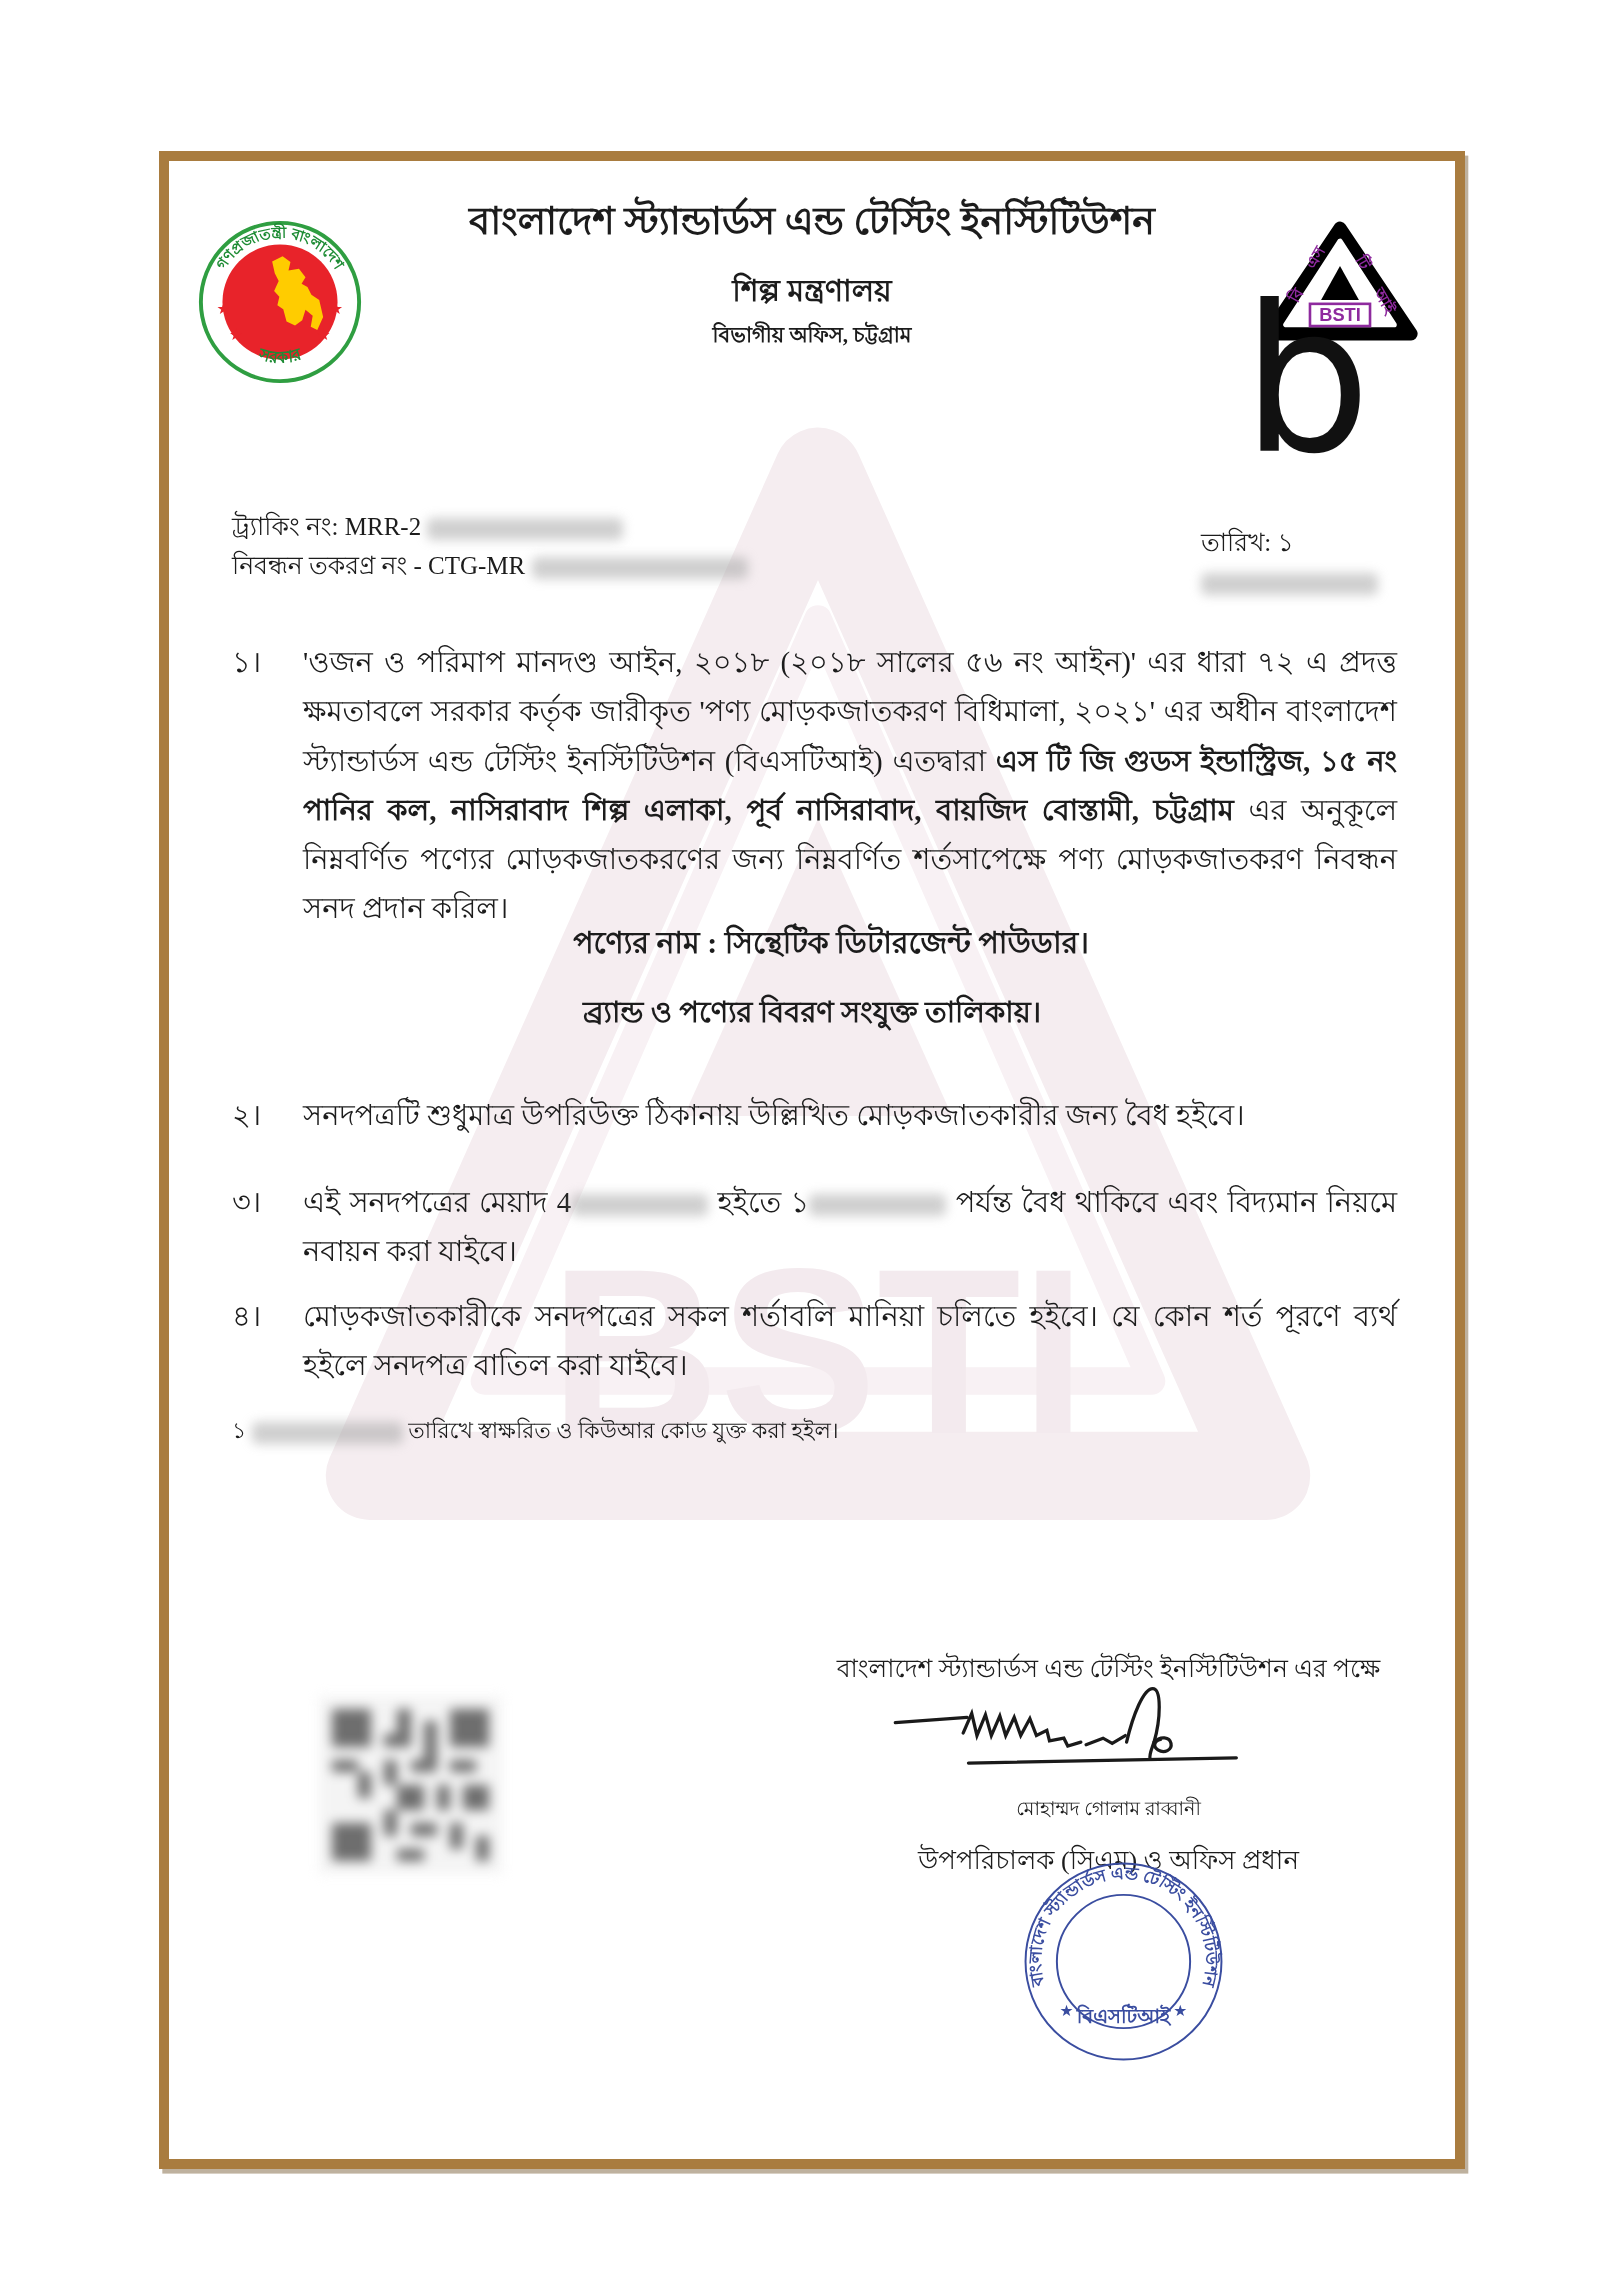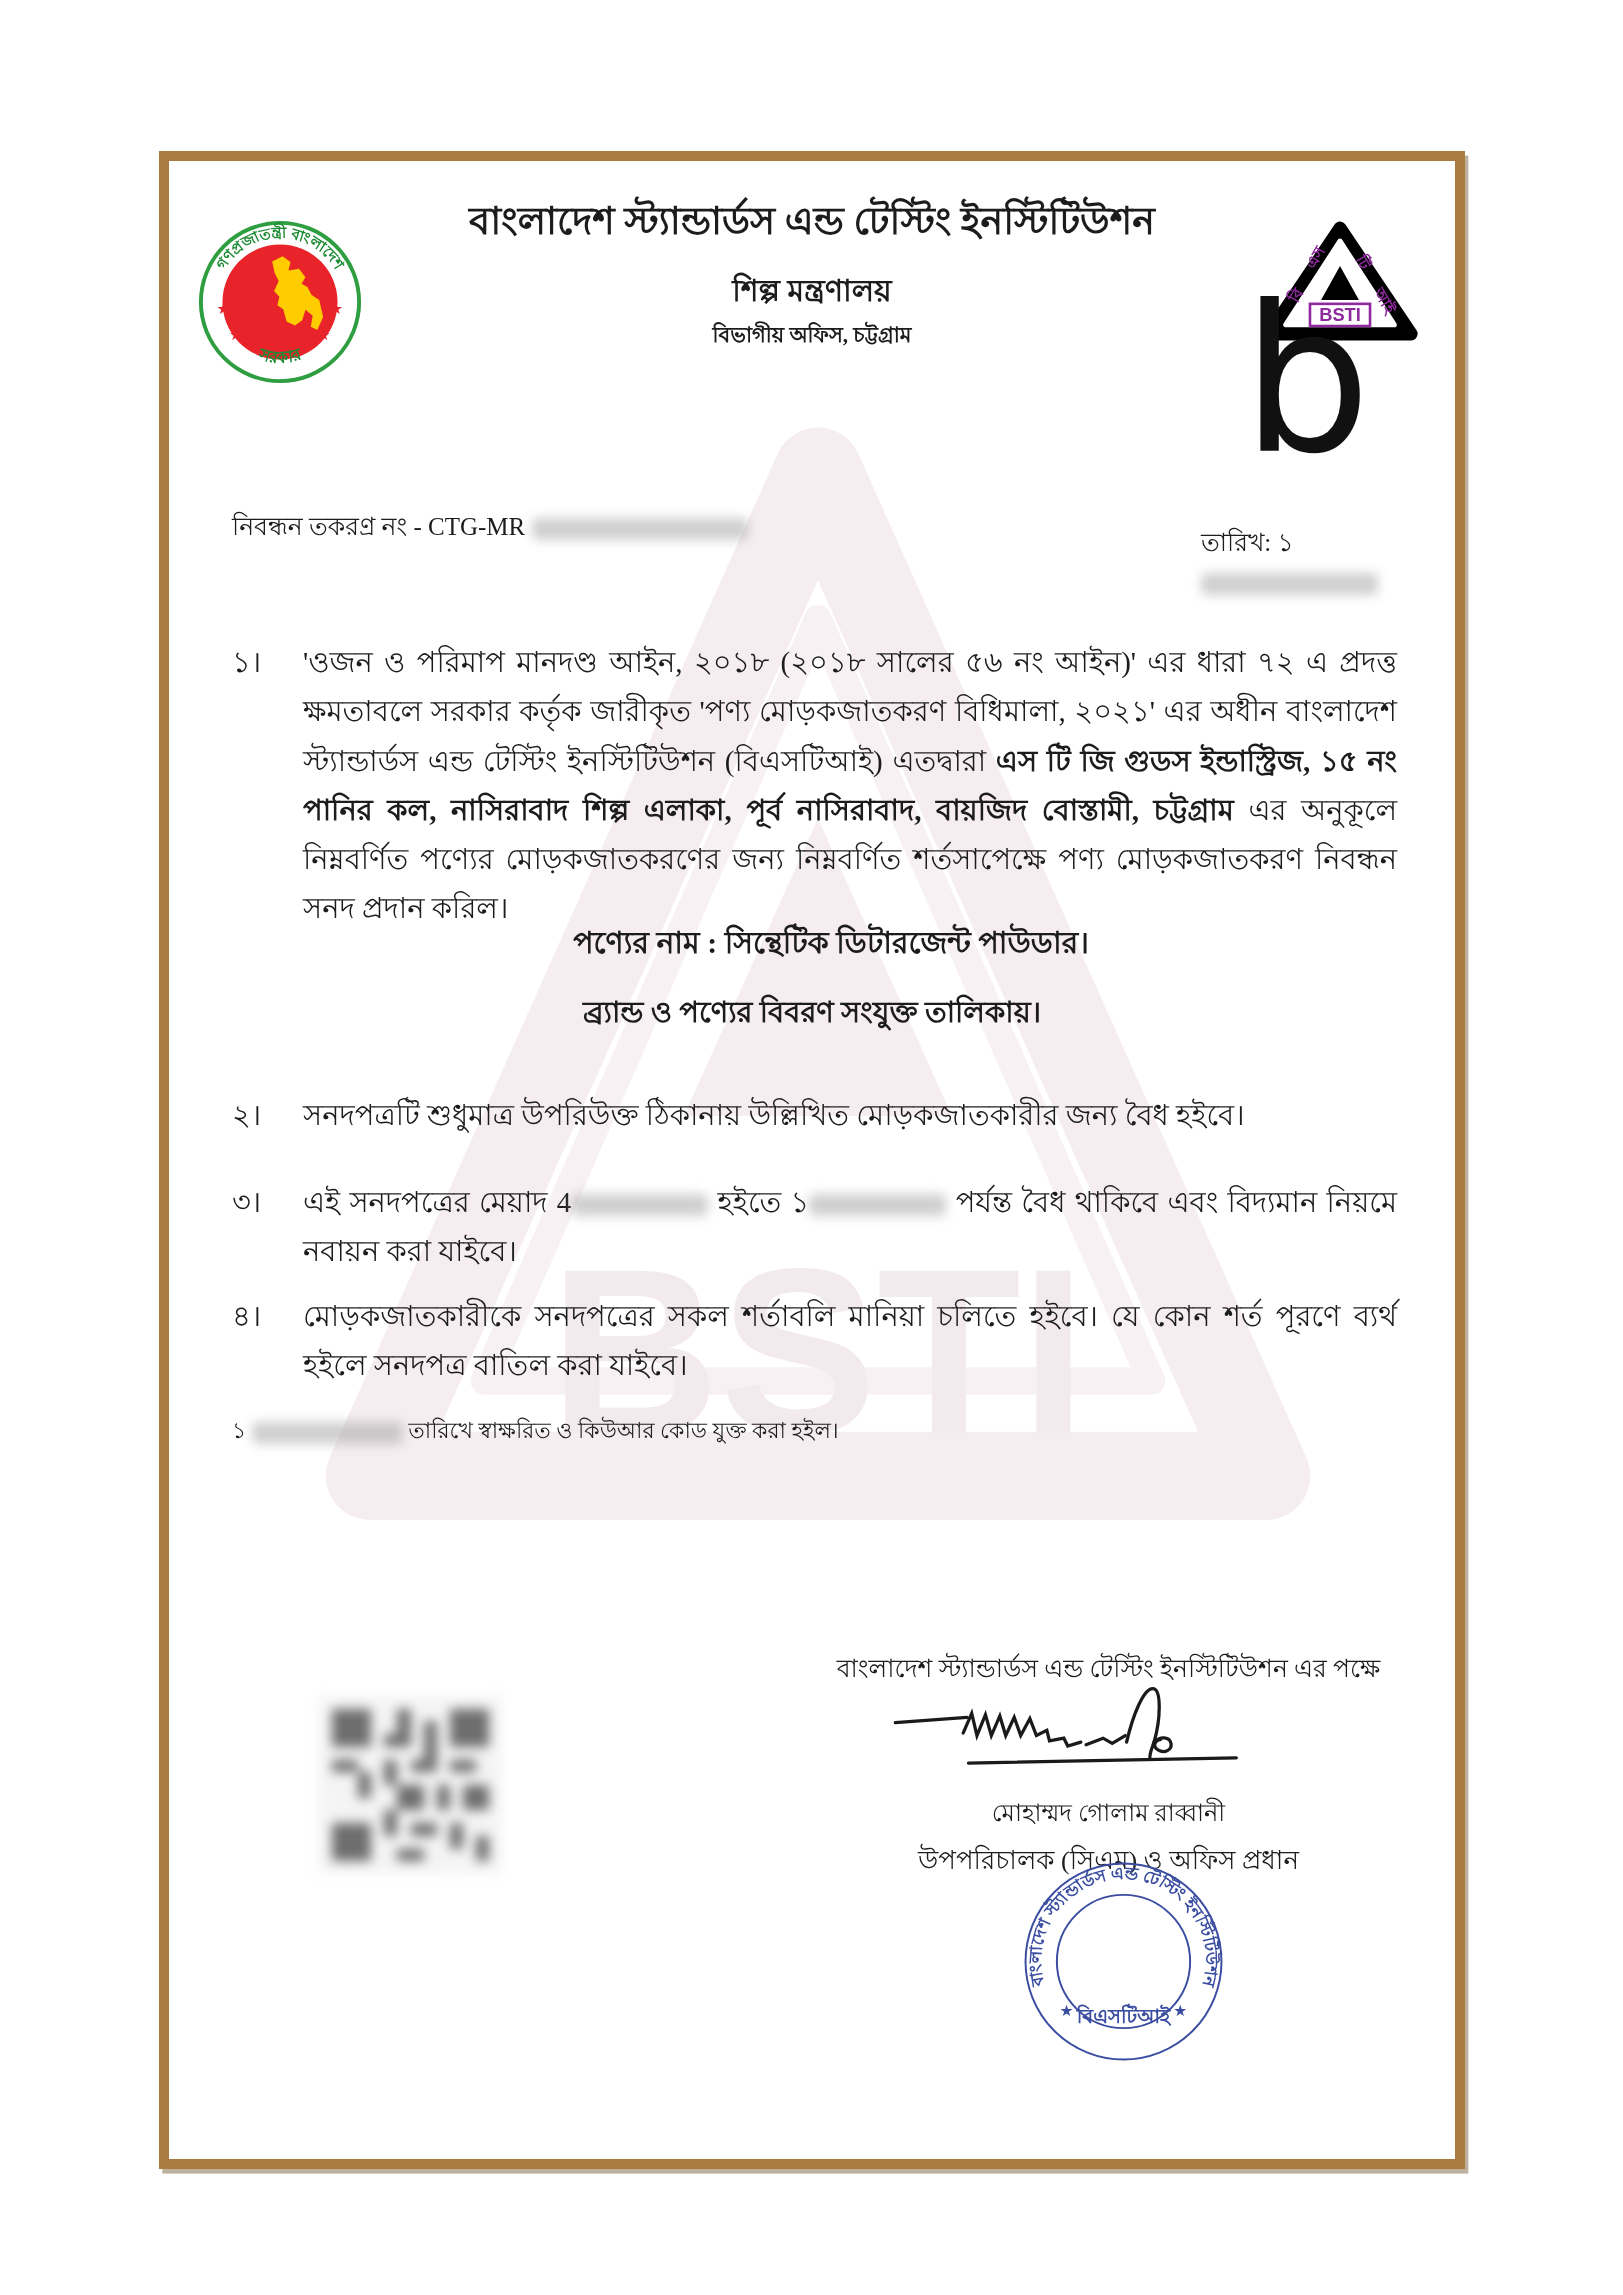--- a/index.html
+++ b/index.html
@@ -38,21 +38,21 @@
   .ctext{display:block;margin-left:71px;}
   .bold{font-weight:bold;}
   .centerline{left:169px;width:1286px;text-align:center;font-weight:bold;}
   .pname{top:919px;font-size:30px;padding-left:19px;}
   .pbrand{top:989px;font-size:29px;}
   .finalline{left:232px;top:1413px;width:1165px;font-size:22px;}
   .qr{position:absolute;left:319px;top:1696px;width:183px;height:178px;z-index:2;
       filter:blur(5.9px);opacity:.8;}
   .signblock{left:775px;width:667px;text-align:center;}
   .onbehalf{top:1649px;font-size:25px;}
-  .signame{top:1794px;font-size:24px;}
+  .signame{top:1794px;font-size:19px;}
   .sigdesig{top:1840px;font-size:26px;}
   .sigsvg{position:absolute;left:890px;top:1682px;z-index:2;}
   .stamp{position:absolute;left:1019px;top:1857px;z-index:2;}
   .emblem{position:absolute;left:195px;top:217px;z-index:2;}
   .bstilogo{position:absolute;left:1258px;top:219px;z-index:2;}
 </style>
 </head>
 <body>
 
 <div class="page">
@@ -98,20 +98,24 @@
     <text x="176" y="112" font-size="24" font-weight="bold" fill="#8e2a9e" transform="rotate(60 176 112)">আই</text>
   </svg>
 
   <div class="bigb">b</div>
 
   <div class="layer hline org">বাংলাদেশ স্ট্যান্ডার্ডস এন্ড টেস্টিং ইনস্টিটিউশন</div>
   <div class="layer hline ministry">শিল্প মন্ত্রণালয়</div>
   <div class="layer hline office">বিভাগীয় অফিস, চট্টগ্রাম</div>
 
   <div class="layer meta meta-left">
+    <div>
+      <span>ট্র্যাকিং নং: MRR-2</span>
+      <span class="redact" style="width:196px"></span>
+    </div>
     <div>
       <span>নিবন্ধন তকরণ্র নং - CTG-MR</span>
       <span class="redact" style="width:216px"></span>
     </div>
   </div>
   <div class="layer meta meta-date">
     <span>তারিখ: ১</span>
     <span class="redact" style="width:177px"></span>
   </div>
 

